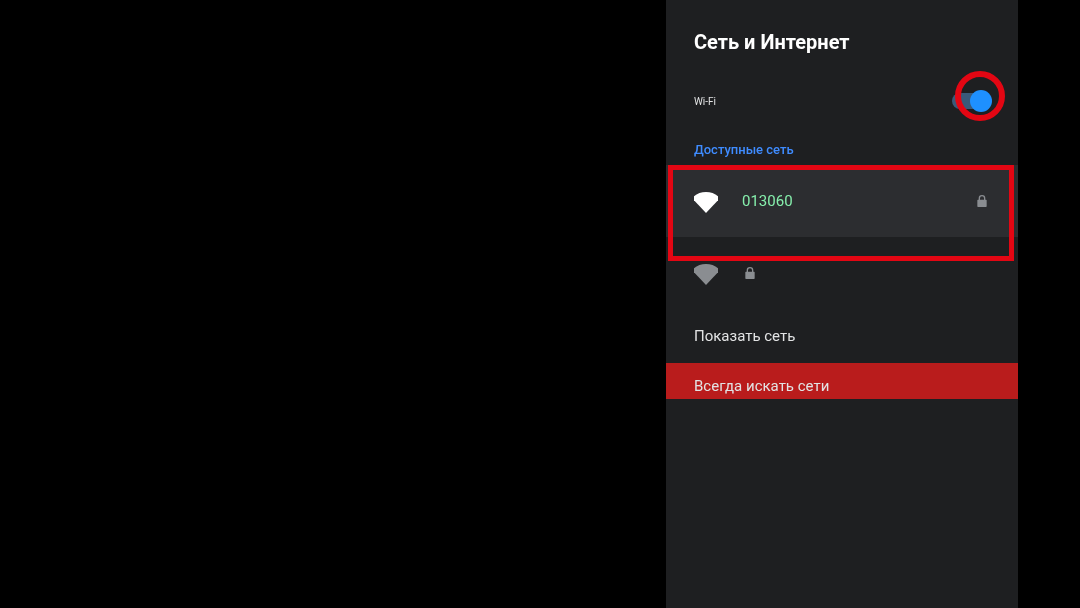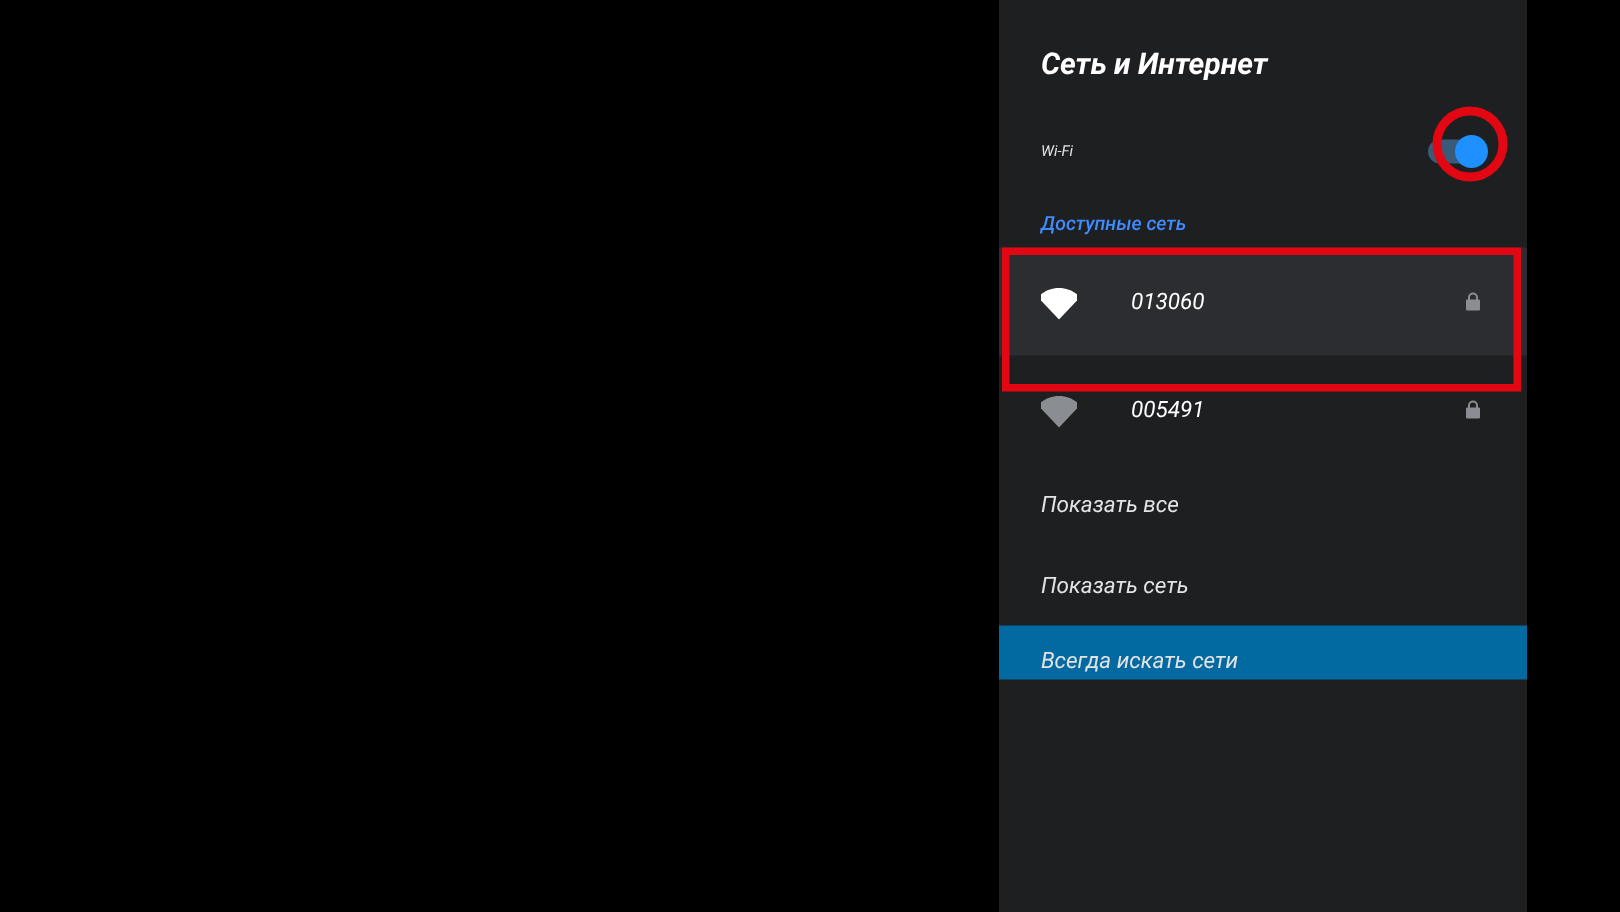--- a/index.html
+++ b/index.html
@@ -1,19 +1,19 @@
 <!DOCTYPE html>
 <html><head>
   <meta charset="utf-8">
   <style>
     * { margin: 0; padding: 0; box-sizing: border-box; }
     html, body { width: 1080px; height: 608px; overflow: hidden; background: #000; font-family: Roboto, "Segoe UI", Arial, sans-serif; }
     .screen { display: flex; width: 1080px; height: 608px; }
     .left-pane { width: 666px; height: 100%; background: #000; }
-    .right-pane { width: 352px; height: 100%; background: #1e1f21; color: #e6e7e8; position: relative; font-style: italic; }
+    .right-pane { width: 352px; height: 100%; background: #1e1f21; color: #e6e7e8; position: relative; }
 
     .header {
       padding: 30px 20px 22px 28px;
       font-size: 20px;
       font-weight: 700;
       color: #ffffff;
       border-bottom: 0;
     }
 
     .row {
@@ -64,40 +64,40 @@
       align-items: center;
       padding: 14px 28px 14px 28px;
       min-height: 72px;
       gap: 24px;
     }
     .net-item.selected { background: #2c2d30; }
 
     .wifi-icon { width: 24px; height: 24px; flex: 0 0 24px; }
 
     .net-text { flex: 1; display: flex; flex-direction: column; gap: 4px; }
-    .net-name { font-size: 15px; color: #ffffff; margin-left: 12px; }
+    .net-name { font-size: 15px; color: #86efac; }
     .net-sub  { font-size: 12.5px; color: #8a8d91; line-height: 1.3; max-width: 230px; }
 
     .lock-icon { width: 16px; height: 18px; flex: 0 0 16px; }
 
     .red-box {
       position: absolute;
       border: 5px solid #e30613;
       pointer-events: none;
       box-sizing: border-box;
     }
 
     .simple-row {
       padding: 18px 28px 18px 28px;
       font-size: 15px;
       color: #e2e3e4;
     }
 
     .last-row {
-      background: #0369a1;
+      background: #b91c1c;
       padding: 14px 28px 4px 28px;
       font-size: 15px;
       color: #e2e3e4;
     }
   </style>
 </head>
 <body>
 
 <div class="screen">
   <div class="left-pane"></div>
@@ -137,34 +137,30 @@
           </svg>
         </span>
       </div>
 
       <div class="net-item">
         <span class="wifi-icon">
           <svg viewBox="0 0 24 24" width="24" height="24">
             <path d="M12 3 C6.3 3 1.2 5.4 -2 9.2 L12 24 L26 9.2 C22.8 5.4 17.7 3 12 3 Z" fill="#8a8d91"></path>
           </svg>
         </span>
-        <span class="net-text">
-          <span class="net-name">005491</span>
-        </span>
         <span class="lock-icon">
           <svg viewBox="0 0 24 24" width="16" height="18">
             <path d="M7 10 V8 a5 5 0 0 1 10 0 v2 h1 a1 1 0 0 1 1 1 v9 a1 1 0 0 1 -1 1 H6 a1 1 0 0 1 -1 -1 v-9 a1 1 0 0 1 1 -1 h1 Z M9 10 h6 V8 a3 3 0 0 0 -6 0 v2 Z" fill="#8a8d91"></path>
           </svg>
         </span>
       </div>
 
 
     </div>
 
-    <div class="simple-row">Показать все</div>
 
 
     <div class="simple-row">Показать сеть</div>
 
     <div class="last-row">Всегда искать сети</div>
 
   </div>
 </div>
 
 </body></html>

